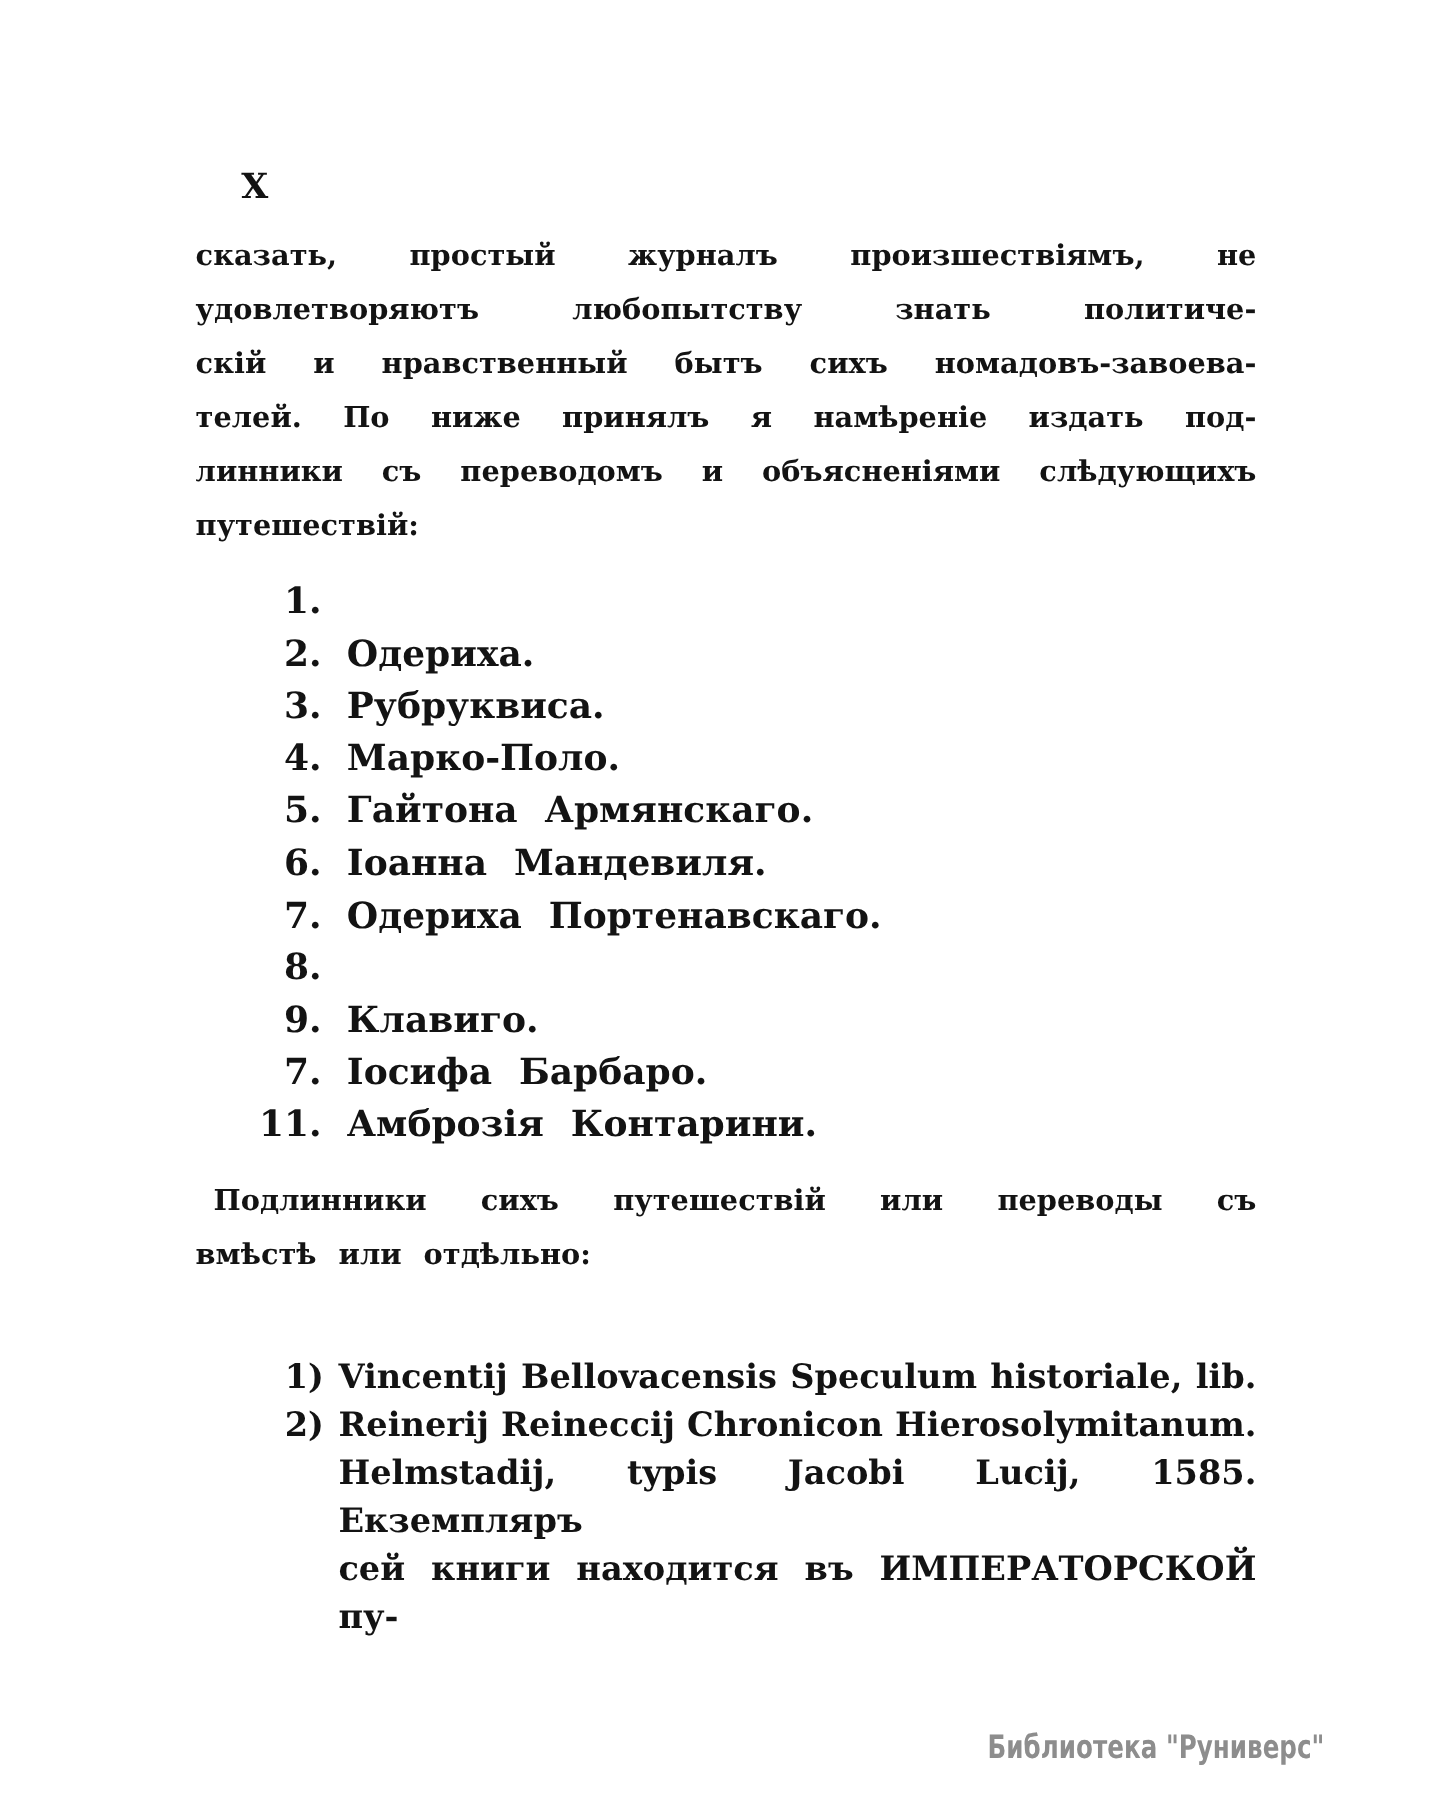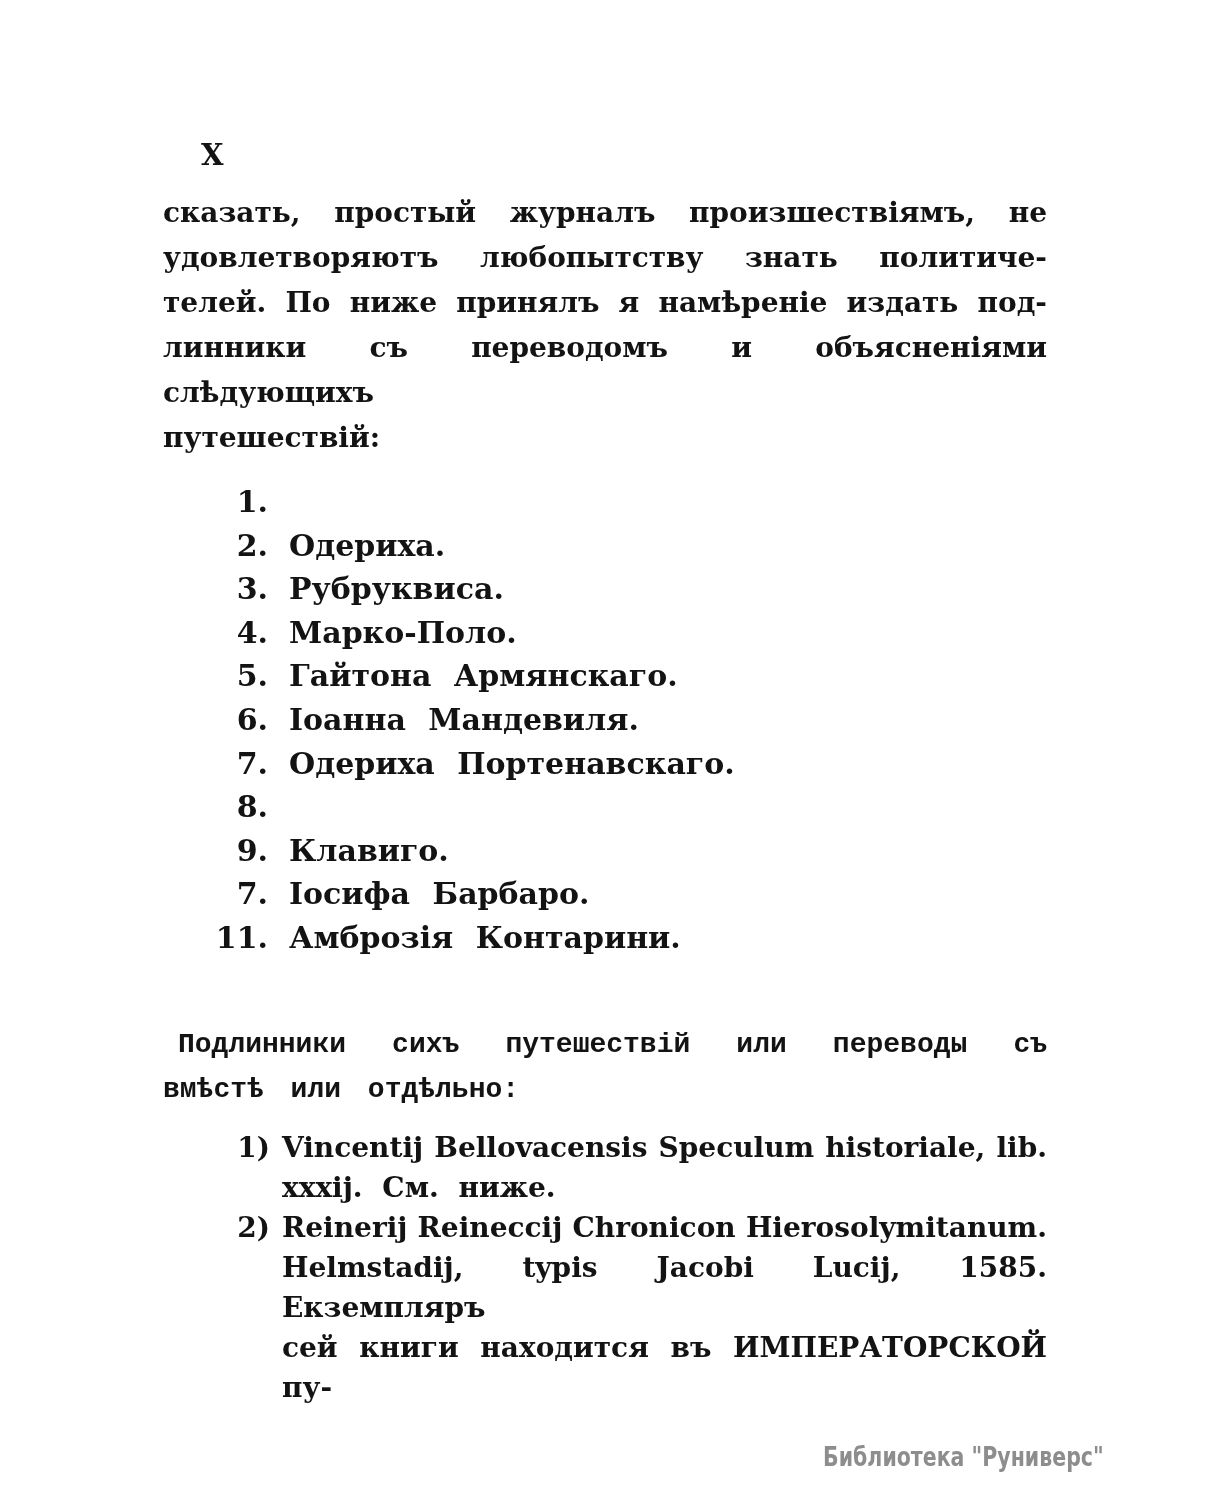--- a/index.html
+++ b/index.html
@@ -17,26 +17,26 @@
     left: 201px;
     top: 138px;
     font-size: 29px;
     font-weight: 700;
     letter-spacing: 1px;
   }
   .para {
     position: absolute;
     left: 163px;
     width: 884px;
-    font-size: 28px;
+    font-size: 24px;
     font-weight: 700;
     line-height: 45px;
   }
   .para1 { top: 190px; }
-  .para2 { top: 1022px; font-family: Liberation Mono, monospace; }
+  .para2 { top: 977px; }
   .tline {
     text-align: justify;
     text-align-last: justify;
   }
   .tline.last {
     text-align-last: left;
     word-spacing: 10px;
   }
   .para2 .tline:first-child { text-indent: 15px; }
 
@@ -103,20 +103,21 @@
 </style>
 </head>
 <body>
 
 <div class="page">
   <div class="page-number">X</div>
 
   <div class="para para1" id="para1">
       <div class="tline">сказать, простый журналъ произшествіямъ, не</div>
       <div class="tline">удовлетворяютъ любопытству знать политиче-</div>
+      <div class="tline">скій и нравственный бытъ сихъ номадовъ-завоева-</div>
       <div class="tline">телей. По ниже принялъ я намѣреніе издать под-</div>
       <div class="tline">линники съ переводомъ и объясненіями слѣдующихъ</div>
       <div class="tline last">путешествій:</div>
     </div>
 
   <ol class="travel-list" id="travelList">
       <li class="travel-item">
         <span class="travel-num">1.</span>
       </li>
       <li class="travel-item">
@@ -163,21 +164,20 @@
   <div class="para para2" id="para2">
       <div class="tline">Подлинники сихъ путешествій или переводы съ</div>
       <div class="tline last">вмѣстѣ или отдѣльно:</div>
     </div>
 
   <div class="source-list" id="sourceList">
       <div class="source-item">
         <span class="source-num">1)</span>
         <div class="source-lines">
           <div class="tline">Vincentij Bellovacensis Speculum historiale, lib.</div>
-          <div class="tline last">xxxij. См. ниже.</div>
         </div>
       </div>
       <div class="source-item">
         <span class="source-num">2)</span>
         <div class="source-lines">
           <div class="tline">Reinerij Reineccij Chronicon Hierosolymitanum.</div>
           <div class="tline">Helmstadij, typis Jacobi Lucij, 1585. Екземпляръ</div>
           <div class="tline">сей книги находится въ ИМПЕРАТОРСКОЙ пу-</div>
         </div>
       </div>

